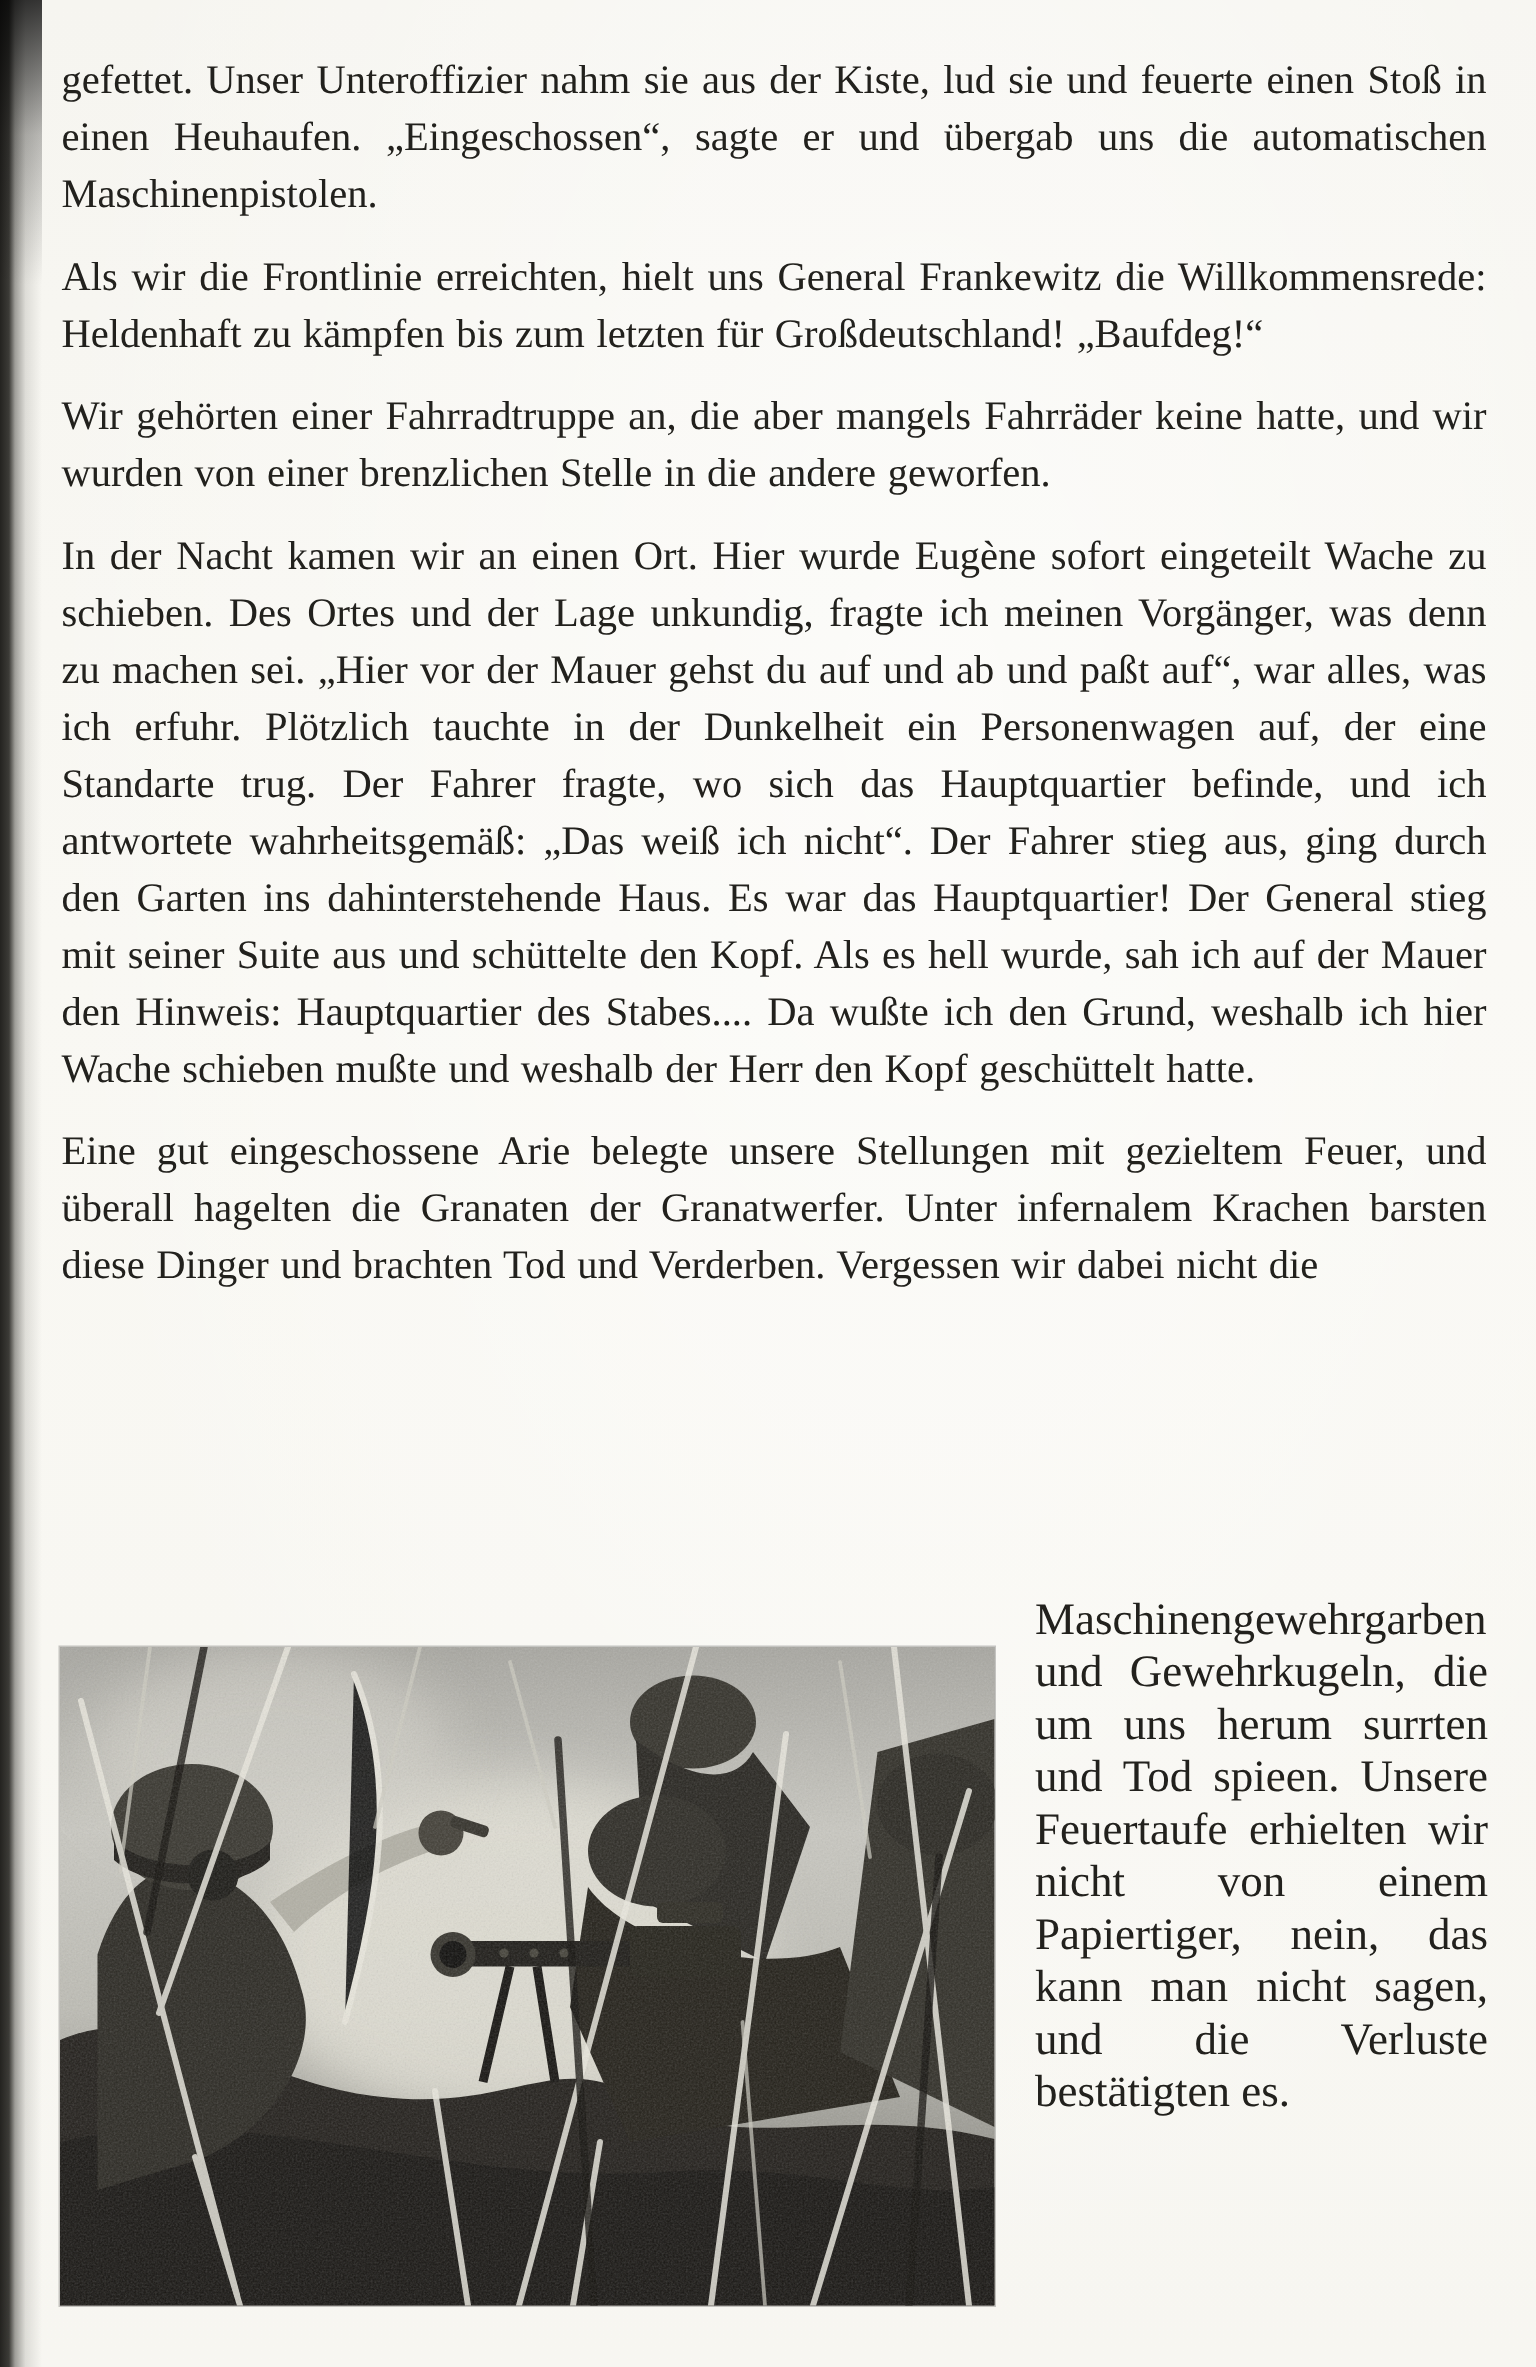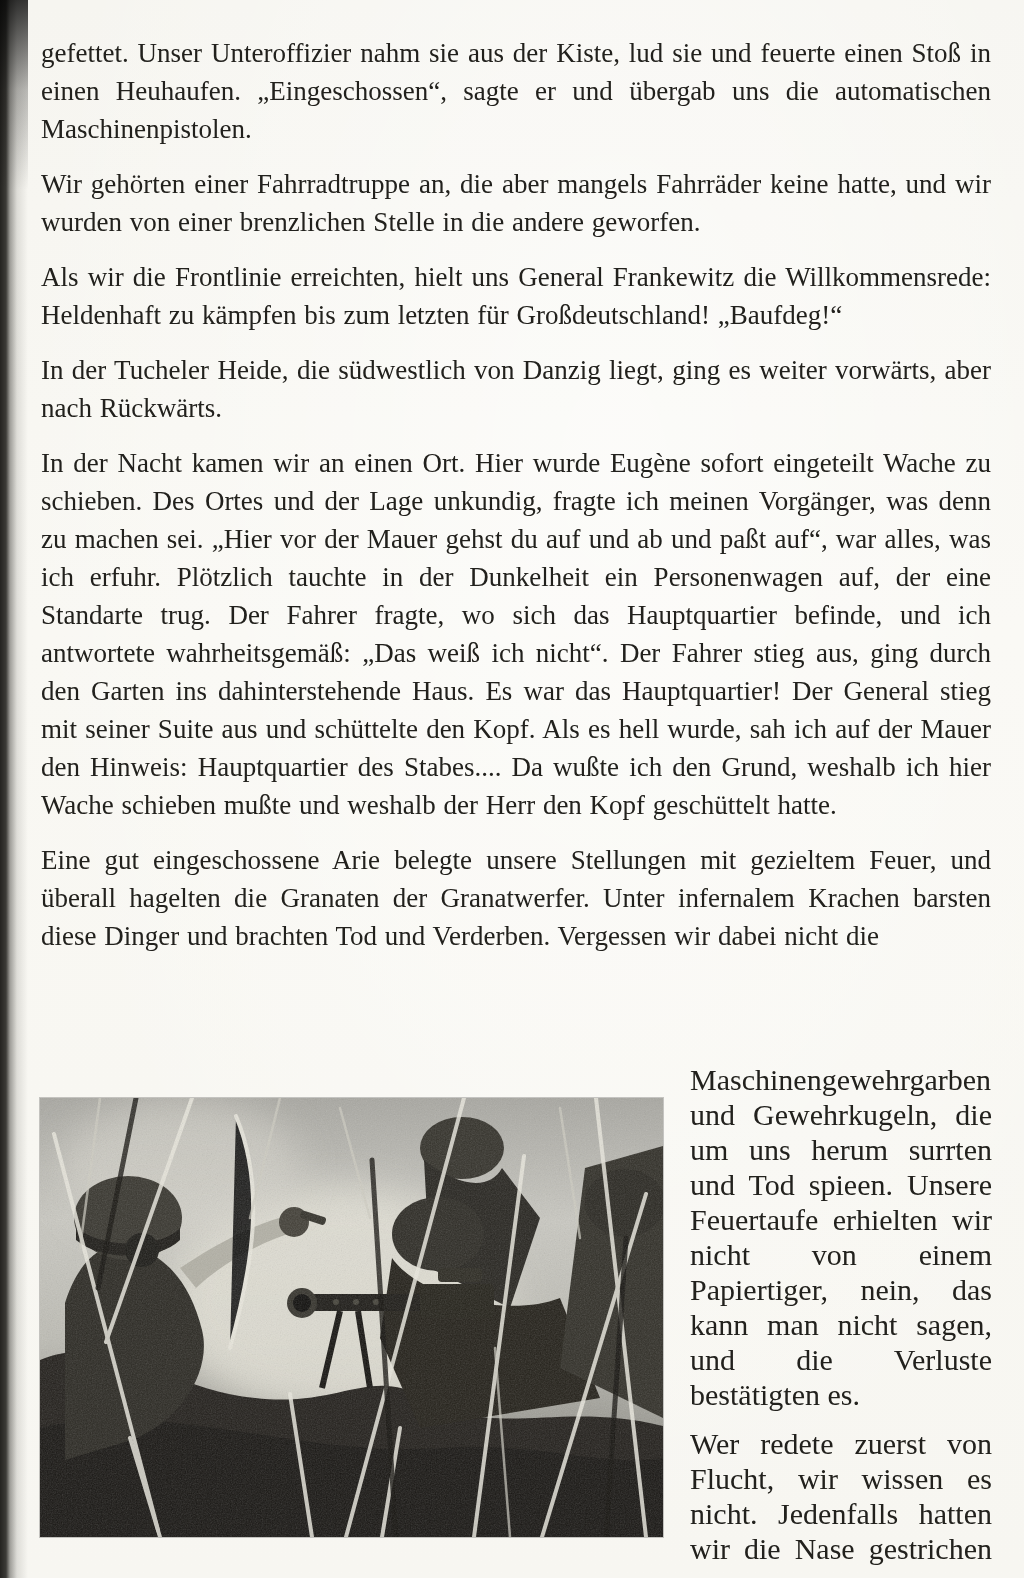--- a/index.html
+++ b/index.html
@@ -75,23 +75,22 @@
 </style>
 </head>
 <body>
 
 <div class="page">
 
   <div class="gutter"></div>
 
   <div class="text-main">
     <p>gefettet. Unser Unteroffizier nahm sie aus der Kiste, lud sie und feuerte einen Stoß in einen Heuhaufen. „Eingeschossen“, sagte er und übergab uns die automatischen Maschinenpistolen.</p>
+    <p>Als wir die Frontlinie erreichten, hielt uns General Frankewitz die Willkommensrede: Heldenhaft zu kämpfen bis zum letzten für Großdeutschland! „Baufdeg!“</p>
     <p>Wir gehörten einer Fahrradtruppe an, die aber mangels Fahrräder keine hatte, und wir wurden von einer brenzlichen Stelle in die andere geworfen.</p>
-    <p>Als wir die Frontlinie erreichten, hielt uns General Frankewitz die Willkommensrede: Heldenhaft zu kämpfen bis zum letzten für Großdeutschland! „Baufdeg!“</p>
-    <p>In der Tucheler Heide, die südwestlich von Danzig liegt, ging es weiter vorwärts, aber nach Rückwärts.</p>
     <p>In der Nacht kamen wir an einen Ort. Hier wurde Eugène sofort eingeteilt Wache zu schieben. Des Ortes und der Lage unkundig, fragte ich meinen Vorgänger, was denn zu machen sei. „Hier vor der Mauer gehst du auf und ab und paßt auf“, war alles, was ich erfuhr. Plötzlich tauchte in der Dunkelheit ein Personenwagen auf, der eine Standarte trug. Der Fahrer fragte, wo sich das Hauptquartier befinde, und ich antwortete wahrheitsgemäß: „Das weiß ich nicht“. Der Fahrer stieg aus, ging durch den Garten ins dahinterstehende Haus. Es war das Hauptquartier! Der General stieg mit seiner Suite aus und schüttelte den Kopf. Als es hell wurde, sah ich auf der Mauer den Hinweis: Hauptquartier des Stabes.... Da wußte ich den Grund, weshalb ich hier Wache schieben mußte und weshalb der Herr den Kopf geschüttelt hatte.</p>
     <p class="lead">Eine gut eingeschossene Arie belegte unsere Stellungen mit gezieltem Feuer, und überall hagelten die Granaten der Granatwerfer. Unter infernalem Krachen barsten diese Dinger und brachten Tod und Verderben. Vergessen wir dabei nicht die</p>
   </div>
 
   <div class="photo-wrap">
     <svg width="623" height="439" viewBox="0 0 623 439" xmlns="http://www.w3.org/2000/svg">
       <defs>
         <linearGradient id="bgGrad" x1="0" y1="0" x2="0" y2="1">
           <stop offset="0" stop-color="#a8a7a1"></stop>
           <stop offset="0.28" stop-color="#c9c8c1"></stop>
@@ -175,16 +174,15 @@
         <path d="M96,0 L58,190"></path>
         <path d="M586,140 L566,439"></path>
       </g>
 
       <rect width="623" height="439" filter="url(#grain)" opacity="0.45"></rect>
     </svg>
   </div>
 
   <div class="right-col">
     <p>Maschinengewehrgarben und Gewehrkugeln, die um uns herum surrten und Tod spieen. Unsere Feuertaufe erhielten wir nicht von einem Papiertiger, nein, das kann man nicht sagen, und die Verluste bestätigten es.</p>
-    <p class="stretch-last">Wer redete zuerst von Flucht, wir wissen es nicht. Jedenfalls hatten wir die Nase gestrichen</p>
   </div>
 
 </div>
 
 </body></html>

